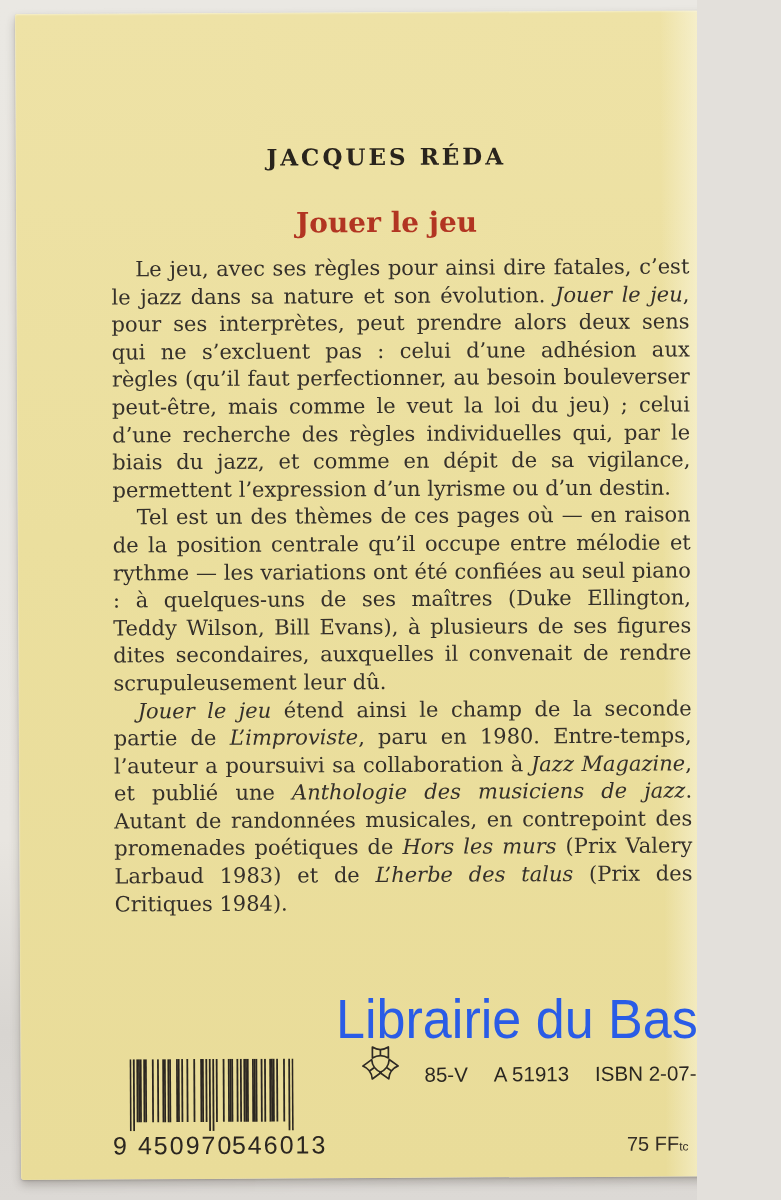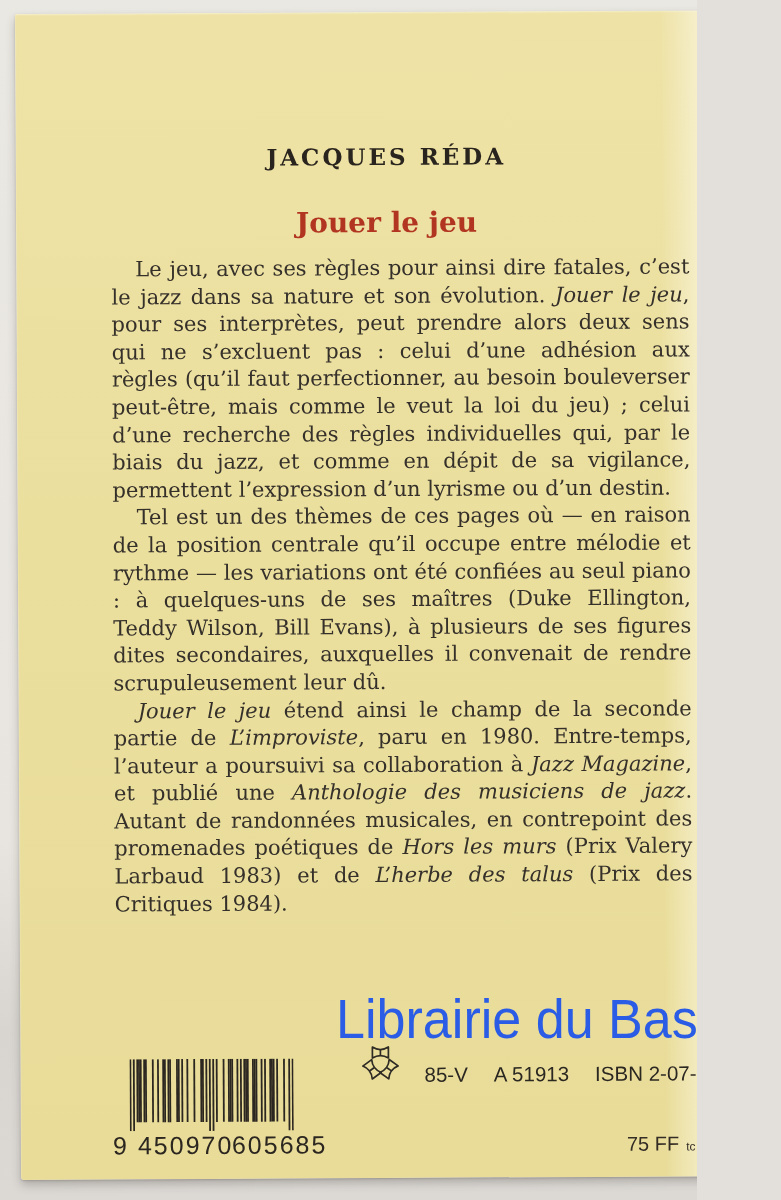--- a/index.html
+++ b/index.html
@@ -27,21 +27,21 @@
   .pubrow .logo{width:44px;height:46px;margin-right:22px;}
   .pubrow .code{margin-right:26px;white-space:nowrap;margin-top:25px;}
   .pubrow .code:last-child{margin-right:0;}
   .barcode{position:absolute;left:95px;top:1046px;width:192px;height:108px;}
   .barcode svg{position:absolute;left:14px;top:0;}
   .bcd{position:absolute;top:72px;font-family:"Liberation Sans", sans-serif;
        font-size:25px;color:#2b2620;text-align:center;}
   .bcd0{left:-4px;width:16px;}
   .bcd1{left:22px;width:84px;letter-spacing:2px;}
   .bcd2{left:116px;width:84px;letter-spacing:2px;}
-  .price{position:absolute;left:606px;top:1122px;display:flex;align-items:baseline;gap:7px;
+  .price{position:absolute;left:606px;top:1122px;display:flex;align-items:baseline;
          font-family:"Liberation Sans", sans-serif;font-size:20px;color:#332d25;}
   .price .tc{font-size:12px;}
   .watermark{position:absolute;left:336px;top:986px;white-space:nowrap;
              font-family:"Liberation Sans", sans-serif;font-size:56px;
              color:#2a5ce6;transform:scaleX(0.93);transform-origin:left center;
              letter-spacing:0px;}
 </style>
 </head>
 <body>
 
@@ -124,21 +124,21 @@
           <rect x="139.83" y="0" width="1.78" height="63" fill="#2b2620"></rect>
           <rect x="141.56" y="0" width="1.78" height="63" fill="#2b2620"></rect>
           <rect x="143.28" y="0" width="1.78" height="63" fill="#2b2620"></rect>
           <rect x="146.74" y="0" width="1.78" height="63" fill="#2b2620"></rect>
           <rect x="153.64" y="0" width="1.78" height="63" fill="#2b2620"></rect>
           <rect x="158.82" y="0" width="1.78" height="72" fill="#2b2620"></rect>
           <rect x="162.27" y="0" width="1.78" height="72" fill="#2b2620"></rect>
         </svg>
       <span class="bcd bcd0">9</span>
       <span class="bcd bcd1">450970</span>
-      <span class="bcd bcd2">605685</span>
+      <span class="bcd bcd2">546013</span>
     </div>
 
     <div class="price">
       <span>75 FF</span>
       <span class="tc">tc</span>
     </div>
 
   </div>
 
   <div class="watermark">Librairie du Bassin</div>

